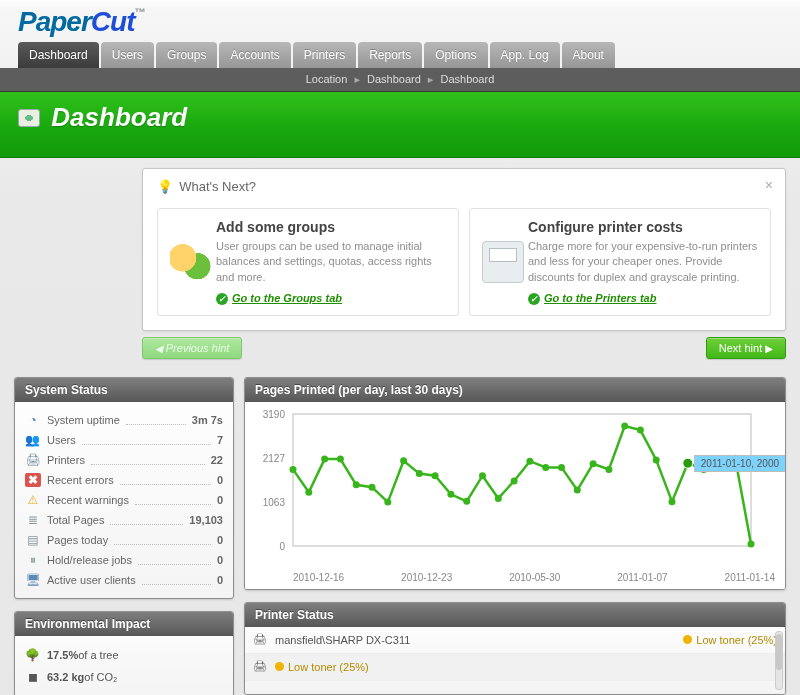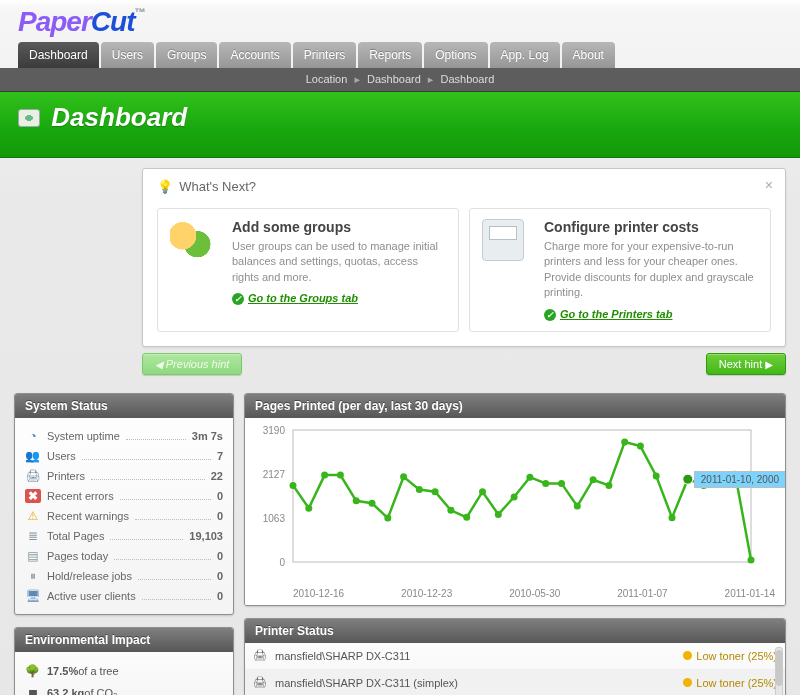--- a/index.html
+++ b/index.html
@@ -14,21 +14,21 @@
   }
 
   
   .logo {
     padding: 6px 0 0 18px;
     font-size: 28px;
     font-weight: 800;
     font-style: italic;
     letter-spacing: -1px;
   }
-  .logo .p1 { color: #8b5cf6; text-align: right; }
+  .logo .p1 { color: #0369a1; text-align: right; }
   .logo .p2 { color: #1d4ed8; }
   .logo .tm { font-size: 11px; vertical-align: top; color:#8a9196; font-style:normal;}
 
   
   .tabs {
     display: flex;
     gap: 2px;
     padding: 4px 0 0 18px;
     background: transparent;
   }
@@ -95,21 +95,21 @@
     box-shadow: 0 1px 3px rgba(0,0,0,.08);
     padding: 10px 14px 14px 14px;
     position: relative;
   }
   .wn-close { position:absolute; top:8px; right:12px; color:#aaa; font-size:14px; cursor:pointer;}
   .wn-title { font-weight:normal; color:#666; font-size:13px; margin-bottom:14px;}
   .wn-ico { display:inline-block; color:#f5c21b; margin-right:6px;}
   .wn-cards { display:flex; gap:10px; }
   .wn-card {
     border:1px solid #e1e1e1; border-radius:3px; padding:10px 12px; flex:1;
-    display:flex; gap:20px; background:#fff;
+    display:flex; gap:4px; background:#fff;align-items:center;
   }
   .wn-card h3{ font-size:14px; color:#444; margin-bottom:4px;}
   .wn-card p { color:#8e8e8e; font-size:11px; line-height:1.4; margin-bottom:6px;}
   .wn-link { color:#1f8f00; font-weight:bold; font-size:11px; text-decoration:underline; cursor:pointer;font-style:italic;}
   .wn-link .ok { display:inline-block; width:12px;height:12px;border-radius:50%;background:#2aa523;color:#fff;font-size:9px;line-height:12px;text-align:center;margin-right:4px; text-decoration:none;}
   .wn-card .big-ico { width:42px; height:42px; flex-shrink:0; }
   .ico-users { background: radial-gradient(circle at 30% 40%, #ffd36a 0 35%, transparent 36%), radial-gradient(circle at 65% 60%, #6cbf3a 0 35%, transparent 36%); border-radius:6px;}
   .ico-printer { background:#e8edef;border:1px solid #c4ccd1;border-radius:4px;position:relative;}
   .ico-printer::after{content:"";position:absolute;left:6px;right:6px;top:6px;height:12px;background:#fff;border:1px solid #b7bfc4;}
 
@@ -404,21 +404,20 @@
         <div class="panel-h">Printer Status</div>
         <div class="plist-wrap">
           <ul class="plist" id="plist">
               <li>
                 <span class="pic">🖨</span>
                 <span class="pname">mansfield\SHARP DX-C311</span>
                 <span class="pstat"><span class="dot"></span>Low toner (25%)</span>
               </li>
               <li>
                 <span class="pic">🖨</span>
-                <span class="pname">mansfield\SHARP DX-C311 (simplex)</span>
                 <span class="pstat"><span class="dot"></span>Low toner (25%)</span>
               </li>
               <li></li>
             </ul>
           <div class="sbar">
               <div class="sthumb"></div>
             </div>
         </div>
       </div>
 

